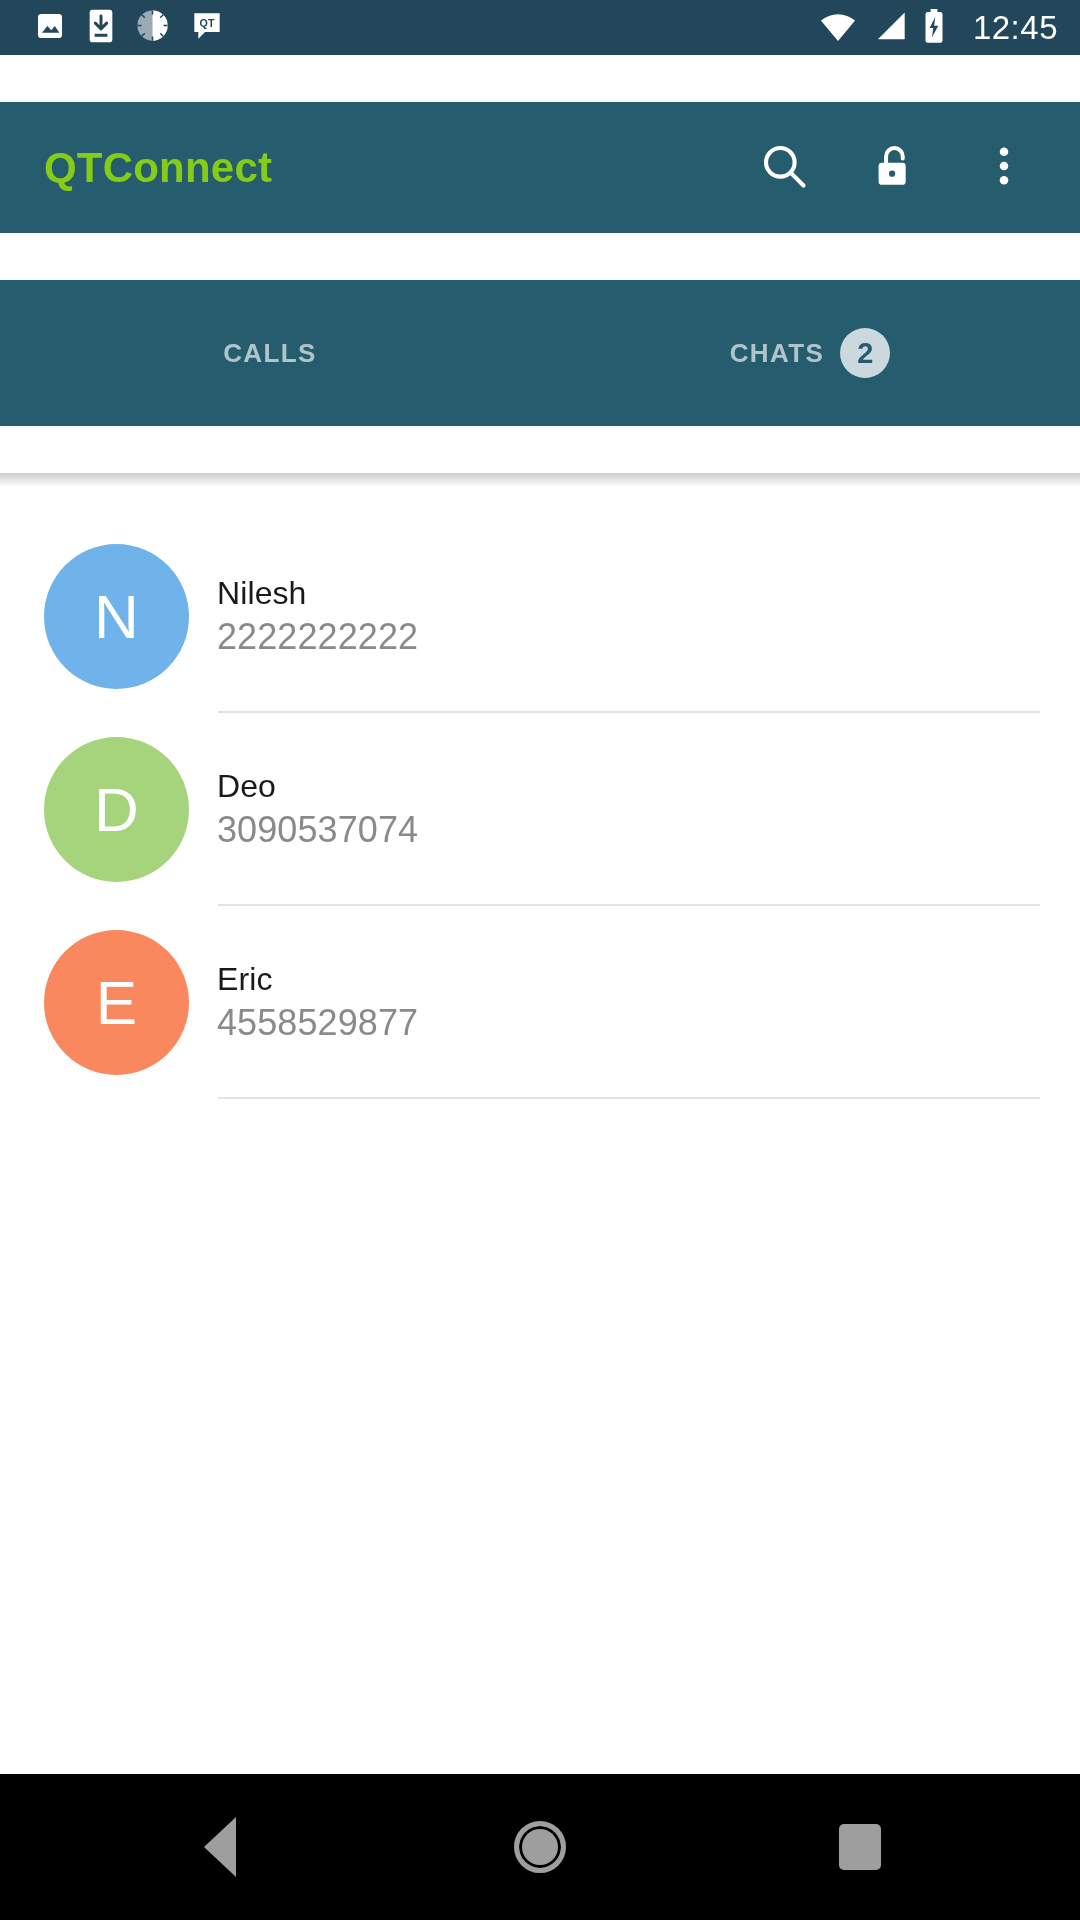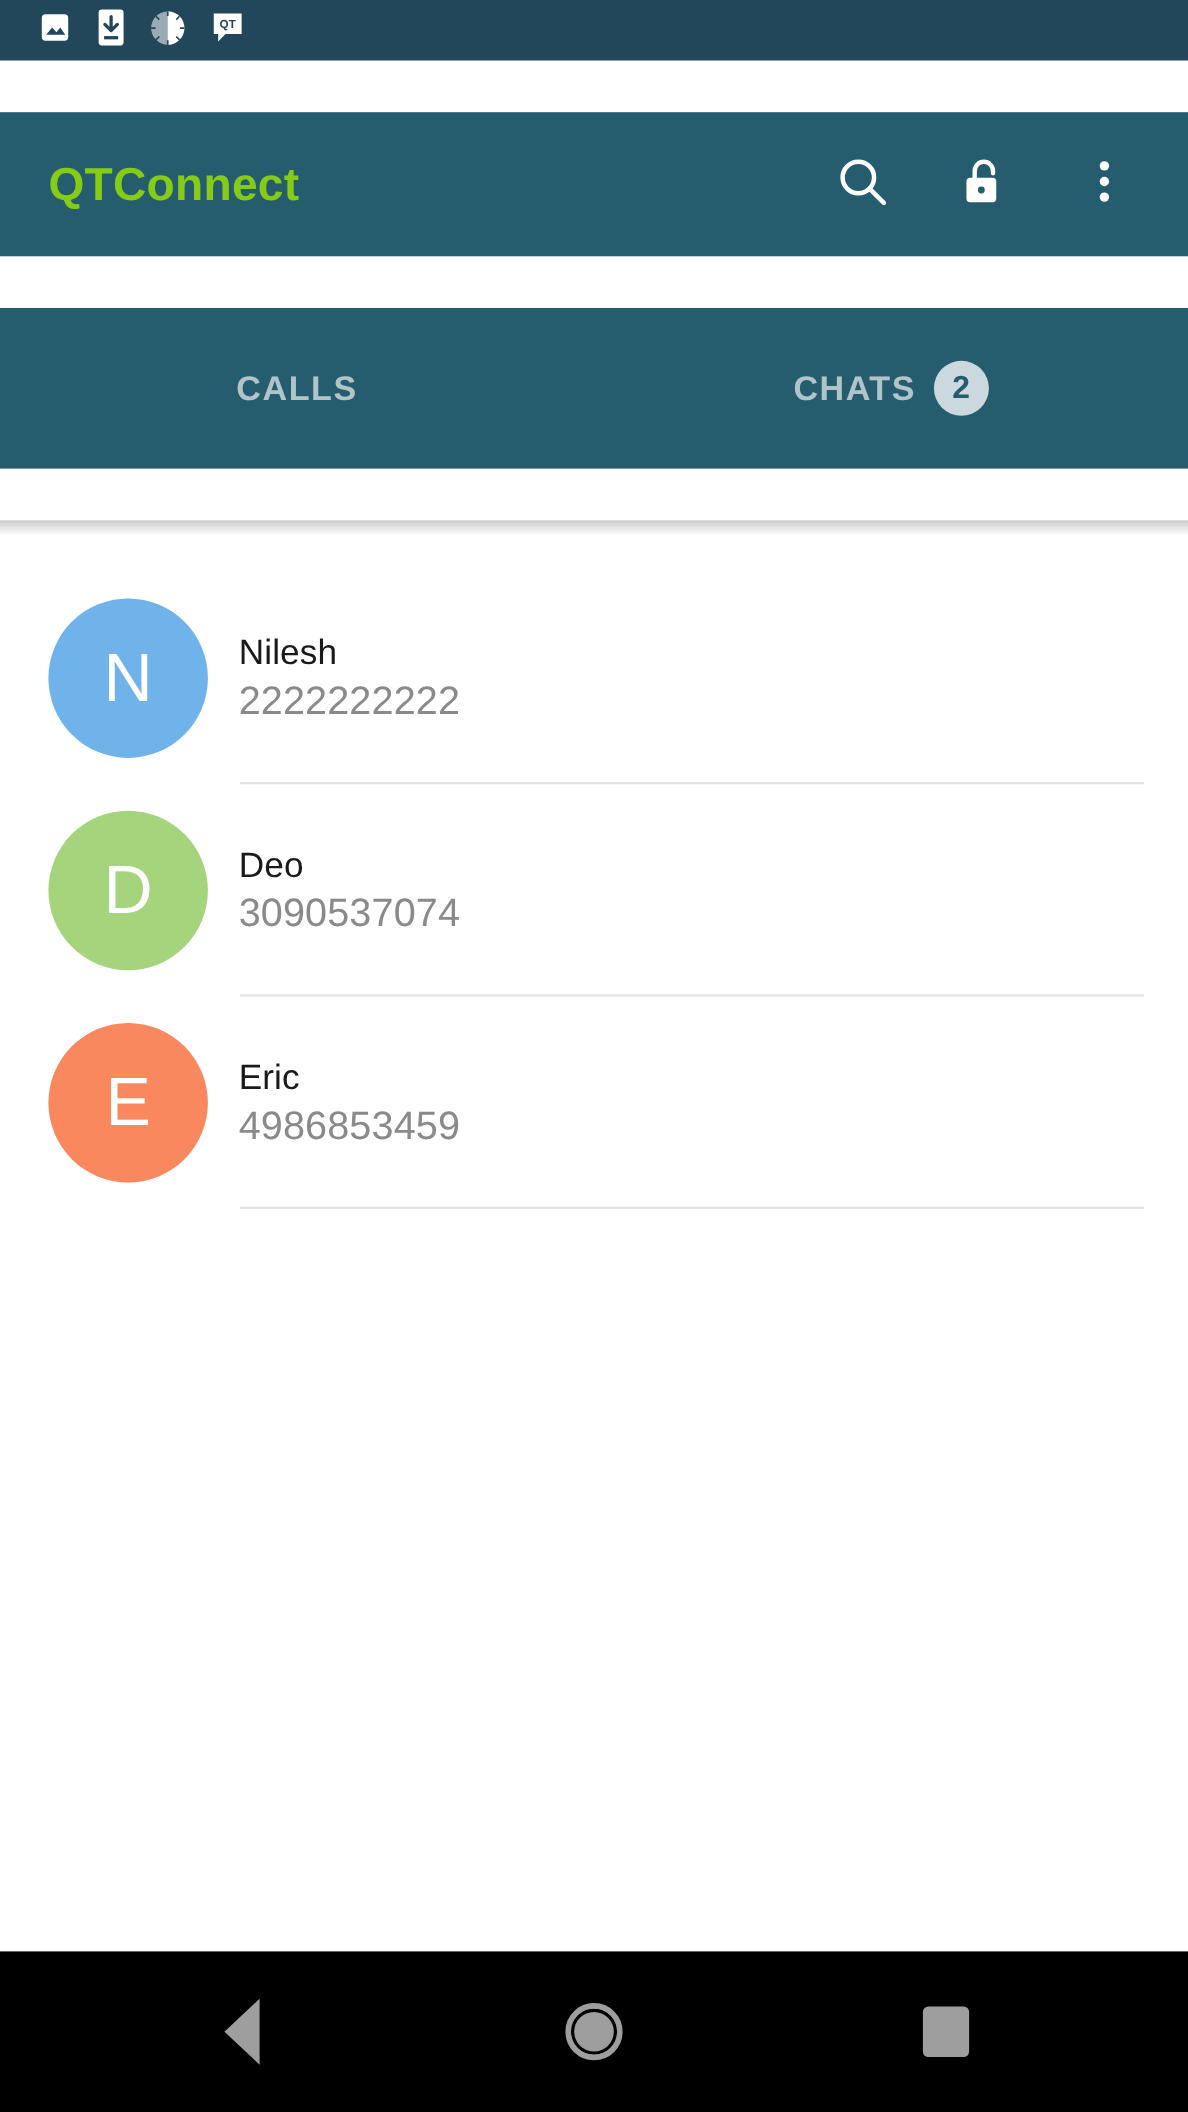--- a/index.html
+++ b/index.html
@@ -56,21 +56,21 @@
     background:#255C6E;
     display:flex; align-items:stretch;
     position:relative;
   }
   .tab {
     flex:1 1 0; position:relative;
     display:flex; align-items:center; justify-content:center;
     gap:16px;
   }
   .tab-label {
-    font-size:31px; font-weight:700;
+    font-size:26px; font-weight:700;
     letter-spacing:1.4px;
     color:rgba(255,255,255,0.64);
     line-height:1;
   }
   .tab.active .tab-label { color:#ffffff; }
   .tab-badge {
     min-width:50px; height:50px;
     border-radius:25px;
     background:#CBD8DE;
     color:#255C6E;
@@ -183,20 +183,40 @@
             <path d="M12 1v3M12 20v3M1 12h3M20 12h3M4.2 4.2l2.2 2.2M17.6 17.6l2.2 2.2M19.8 4.2l-2.2 2.2M6.4 17.6l-2.2 2.2"></path>
           </g>
         </svg>
       </span>
       <span class="sb-icon">
         <svg width="32" height="32" viewBox="0 0 24 24">
           <path d="M2.5 2.5h19v14h-11l-5 5v-5h-3z" fill="#fff"></path>
           <text x="12" y="12.6" font-family="Liberation Sans, sans-serif" font-size="8" font-weight="700" fill="#22465A" text-anchor="middle">QT</text>
         </svg>
       </span>
+    </div>
+    <div class="status-right">
+      <span class="sb-icon">
+        <svg width="38" height="32" viewBox="0 0 24 20">
+          <path d="M12 19.5 1.2 6.6A16.6 16.6 0 0 1 22.8 6.6z" fill="#fff"></path>
+        </svg>
+      </span>
+      <span class="sb-icon">
+        <svg width="34" height="32" viewBox="0 0 22 20">
+          <path d="M20.5 1.2v17.3H3.2z" fill="#fff"></path>
+        </svg>
+      </span>
+      <span class="sb-icon">
+        <svg width="22" height="34" viewBox="0 0 14 24">
+          <rect x="4.6" y="0" width="4.8" height="2.4" fill="#fff"></rect>
+          <rect x="1" y="2.2" width="12" height="21.6" rx="1.6" fill="#fff"></rect>
+          <path d="M7.9 5.6 3.9 13.4h2.6L5.6 20l4.4-8.2H7.1z" fill="#22465A"></path>
+        </svg>
+      </span>
+      <span class="clock">12:45</span>
     </div>
   </div>
 
   <div class="app-bar">
     <div class="app-title">QTConnect</div>
     <div class="app-actions">
       <div class="action-btn">
         <span>
           <svg width="52" height="52" viewBox="0 0 24 24">
             <circle cx="10.3" cy="10.3" r="6.6" fill="none" stroke="#fff" stroke-width="1.9"></circle>
@@ -260,21 +280,21 @@
         </div>
         <div class="row-divider"></div>
       </div>
 
       <div class="contact-row">
         <div class="avatar" style="background:#F9885F">
           <span>E</span>
         </div>
         <div class="contact-text">
           <div class="contact-name">Eric</div>
-          <div class="contact-number">4986853459</div>
+          <div class="contact-number">4558529877</div>
         </div>
         <div class="row-divider"></div>
       </div>
 
     </div>
   </div>
 
   <div class="nav-bar">
     <div class="nav-btn">
       <span class="nav-back"></span>

